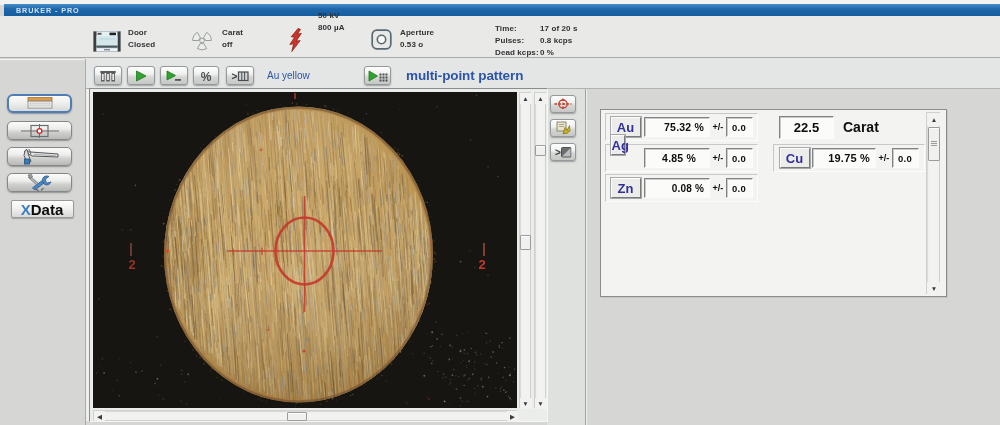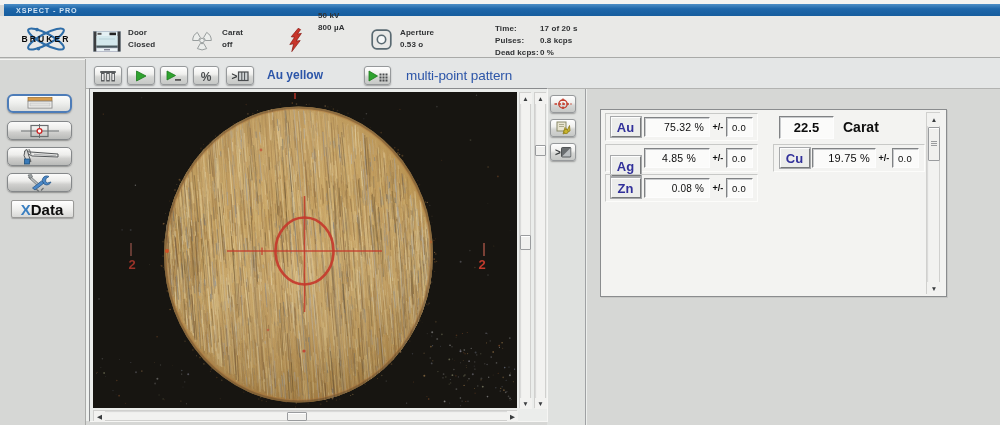--- a/index.html
+++ b/index.html
@@ -5,43 +5,34 @@
 #root{position:relative;width:1000px;height:425px;background:#d6d7d5;overflow:hidden}
 .abs{position:absolute}
 .tb{position:absolute;top:66px;height:19px;border:1px solid #96999b;border-radius:3px;
 background:linear-gradient(#fefefe,#f0f0ee 42%,#d6d7d5 58%,#c6c8c6);box-shadow:0 1px 1.5px rgba(90,90,90,.5);}
 .tb .ic{position:absolute;left:50%;top:50%;transform:translate(-50%,-50%);line-height:0}
 .sb{position:absolute;left:7px;width:65px;height:19px;border:1px solid #85888a;border-radius:5px;
 background:linear-gradient(#fbfbfa,#ededeb 40%,#cfcfcd 62%,#b9bab8);box-shadow:0 1px 1.5px rgba(90,90,90,.55)}
 .sb .ic{position:absolute;left:50%;top:50%;transform:translate(-50%,-50%);line-height:0}
 .lbl{position:absolute;font-size:8px;font-weight:bold;color:#303234;line-height:12px;white-space:pre-line;letter-spacing:0.1px}
 .sunk{position:absolute;background:#fbfbfa;border:1px solid;border-color:#808284 #fdfdfd #fdfdfd #808284;box-shadow:inset 1px 1px 0 #c9cbcd}
-.vtx{position:absolute;top:50%;transform:translateY(-50%);font-weight:normal;color:#0d0d0d;letter-spacing:0.2px}
+.vtx{position:absolute;top:50%;transform:translateY(-50%);font-weight:bold;color:#0d0d0d;letter-spacing:0.2px}
 .ebtn{position:absolute;border:1px solid;border-color:#fdfdfd #77797b #77797b #fdfdfd;outline:1px solid #a6a8aa;background:#ecedeb;
 font-weight:bold;font-size:13px;color:#31309a;text-align:center;line-height:19px}
 .sctrack{position:absolute;background:#f2f2f0;border:1px solid #d0d0ce;box-shadow:inset 1px 1px 1px #d8d8d6}
 .scar{position:absolute;font-size:6.5px;color:#3a3d3f;text-align:center;line-height:11px;background:#f2f2f0}
 .scthumb{position:absolute;background:#f0f0ee;border:1px solid #9a9c9e;border-radius:1px;box-shadow:inset 0 1px 0 #fff}
 .rowline{position:absolute;border:1px solid;border-color:#c8c9c7 #fcfcfa #fcfcfa #c8c9c7}
 </style></head><body>
 <div id="root">
 <div class="abs" style="left:0;top:0;width:1000px;height:5px;background:#f2f2f0"></div>
 <div class="abs" style="left:4px;top:4px;width:996px;height:12px;background:linear-gradient(#4c8ec6,#1e67aa 40%,#165d9e);"></div>
-<div class="abs" style="left:16px;top:4.5px;font-size:7.2px;font-weight:bold;color:#cfe2f2;letter-spacing:0.9px;line-height:12px">XSPECT - PRO</div>
+<div class="abs" style="left:16px;top:4.5px;font-size:7.2px;font-weight:bold;color:#cfe2f2;letter-spacing:0.9px;line-height:12px">BRUKER - PRO</div>
 <div class="abs" style="left:0;top:16px;width:1000px;height:42px;background:#e9e9e7;border-bottom:1px solid #a9aaa8"></div>
 <div class="abs" style="left:0;top:59px;width:1000px;height:1px;background:#f4f4f2"></div>
-<div class="abs" style="left:19px;top:24px"><svg width="54" height="30" viewBox="0 0 54 30">
-<g fill="none" stroke="#2e6da8" stroke-width="2.1">
-<ellipse cx="27" cy="15" rx="20" ry="5.4" transform="rotate(-28 27 15)"></ellipse>
-<ellipse cx="27" cy="15" rx="20" ry="5.4" transform="rotate(28 27 15)"></ellipse>
-</g>
-<circle cx="18" cy="5.6" r="1.8" fill="#2e6da8"></circle>
-<circle cx="19.5" cy="24.8" r="1.8" fill="#2e6da8"></circle>
-<text x="27" y="18.2" font-family="Liberation Sans,sans-serif" font-size="8.6" font-weight="bold" fill="#0a0a0a" text-anchor="middle" letter-spacing="2">BRUKER</text>
-</svg></div>
 <div class="abs" style="left:93px;top:31px"><svg width="28" height="21" viewBox="0 0 28 21">
 <rect x="0.5" y="0.5" width="27" height="20" fill="#e4f0f3" stroke="#9ab" stroke-width="0.6"></rect>
 <rect x="0.5" y="0.5" width="3" height="20" fill="#3c3e40"></rect>
 <rect x="24.5" y="0.5" width="3" height="20" fill="#3c3e40"></rect>
 <rect x="4.5" y="1.8" width="4" height="2" fill="#555"></rect>
 <rect x="16.5" y="1.6" width="6.5" height="2.6" fill="#222"></rect>
 <rect x="3.5" y="5" width="21" height="9.5" fill="#d4e8ec"></rect>
 <path d="M6 8 H22" stroke="#b8d2d8" stroke-width="1"></path>
 <rect x="3.5" y="14.5" width="21" height="2.4" fill="#4a5a60"></rect>
 <rect x="3.5" y="17" width="21" height="3.2" fill="#eef6f8" stroke="#aab" stroke-width="0.5"></rect>
@@ -115,38 +106,38 @@
         </svg></span>
     </div>
 <div class="tb" style="left:226px;width:28px">
       <span class="ic"><svg width="19" height="13" viewBox="0 0 19 13">
           <text x="1" y="10.5" font-family="Liberation Sans,sans-serif" font-size="10" font-weight="bold" fill="#3a3d3f">&gt;</text>
           <rect x="8" y="2.5" width="9.5" height="8.5" fill="#cfd3d5" stroke="#4a4d4f" stroke-width="1.2"></rect>
           <rect x="10.8" y="2.5" width="1" height="8.5" fill="#4a4d4f"></rect>
           <rect x="13.6" y="2.5" width="1" height="8.5" fill="#4a4d4f"></rect>
         </svg></span>
     </div>
-<div class="abs" style="left:267px;top:66px;font-size:12px;font-weight:bold;color:#2c55a8;line-height:19px">Au yellow</div>
+<div class="abs" style="left:267px;top:66px;font-size:10px;font-weight:normal;color:#2c55a8;line-height:19px">Au yellow</div>
 <div class="tb" style="left:364px;width:27px">
       <span class="ic"><svg width="21" height="13" viewBox="0 0 21 13">
           <path d="M1.5 1.5 L10 6.5 L1.5 11.5 Z" fill="#2fa32f" stroke="#1c7a1c" stroke-width="0.8"></path>
           <g fill="#4a4d4f">
             <rect x="12" y="4" width="2" height="2"></rect>
             <rect x="15" y="4" width="2" height="2"></rect>
             <rect x="18" y="4" width="2" height="2"></rect>
             <rect x="12" y="7" width="2" height="2"></rect>
             <rect x="15" y="7" width="2" height="2"></rect>
             <rect x="18" y="7" width="2" height="2"></rect>
             <rect x="12" y="10" width="2" height="2"></rect>
             <rect x="15" y="10" width="2" height="2"></rect>
             <rect x="18" y="10" width="2" height="2"></rect>
           </g>
         </svg></span>
     </div>
-<div class="abs" style="left:406px;top:66px;font-size:13.5px;font-weight:normal;color:#2c55a8;line-height:19px;letter-spacing:-0.1px">multi-point pattern</div>
+<div class="abs" style="left:406px;top:66px;font-size:13.5px;font-weight:bold;color:#2c55a8;line-height:19px;letter-spacing:-0.1px">multi-point pattern</div>
 <div class="sb" style="top:93.5px;height:19px;border:2px solid #4d7cb8;border-radius:6px;background:linear-gradient(#fcfcfb,#eff0ee 45%,#d9dad8)">
       <span class="ic"><svg width="26" height="12" viewBox="0 0 26 12">
           <rect x="1" y="0.5" width="24" height="3.6" fill="#d89c4a" stroke="#9a6a2a" stroke-width="0.7"></rect>
           <rect x="1" y="4.1" width="24" height="7" fill="#f2f2f0" stroke="#8a8a8a" stroke-width="0.9"></rect>
           <rect x="3" y="6" width="20" height="3" fill="#e2e2e0" stroke="#bbb" stroke-width="0.6"></rect>
         </svg></span>
     </div>
 <div class="sb" style="top:121px">
       <span class="ic"><svg width="38" height="14" viewBox="0 0 38 14">
           <path d="M0 7 H38" stroke="#6a6e70" stroke-width="1.1"></path>
@@ -639,21 +630,21 @@
 <div class="rowline" style="left:605px;top:113.0px;width:153px;height:28px"></div>
 <div class="ebtn" style="left:610.5px;top:117.0px;width:30px;height:20px">Au</div>
 <div class="sunk" style="left:644px;top:117.0px;width:66px;height:20px">
       <span class="vtx" style="font-size:10.5px;right:5px">75.32 %</span>
     </div>
 <div class="abs" style="left:711px;top:117.0px;width:14px;height:20px;font-size:9px;font-weight:bold;line-height:20px;text-align:center;color:#0d0d0d">+/-</div>
 <div class="sunk" style="left:725.5px;top:117.0px;width:27px;height:20px">
       <span class="vtx" style="font-size:9.5px;left:0;right:0;text-align:center">0.0</span>
     </div>
 <div class="rowline" style="left:605px;top:143.5px;width:153px;height:28px"></div>
-<div class="ebtn" style="left:610.5px;top:156px;width:30px;height:20px">Ag</div>
+<div class="ebtn" style="left:610.5px;top:135px;width:14px;height:20px">Ag</div>
 <div class="sunk" style="left:644px;top:147.5px;width:66px;height:20px">
       <span class="vtx" style="font-size:10.5px;right:13px">4.85 %</span>
     </div>
 <div class="abs" style="left:711px;top:147.5px;width:14px;height:20px;font-size:9px;font-weight:bold;line-height:20px;text-align:center;color:#0d0d0d">+/-</div>
 <div class="sunk" style="left:725.5px;top:147.5px;width:27px;height:20px">
       <span class="vtx" style="font-size:9.5px;left:0;right:0;text-align:center">0.0</span>
     </div>
 <div class="rowline" style="left:605px;top:174.0px;width:153px;height:28px"></div>
 <div class="ebtn" style="left:610.5px;top:178.0px;width:30px;height:20px">Zn</div>
 <div class="sunk" style="left:644px;top:178.0px;width:66px;height:20px">

